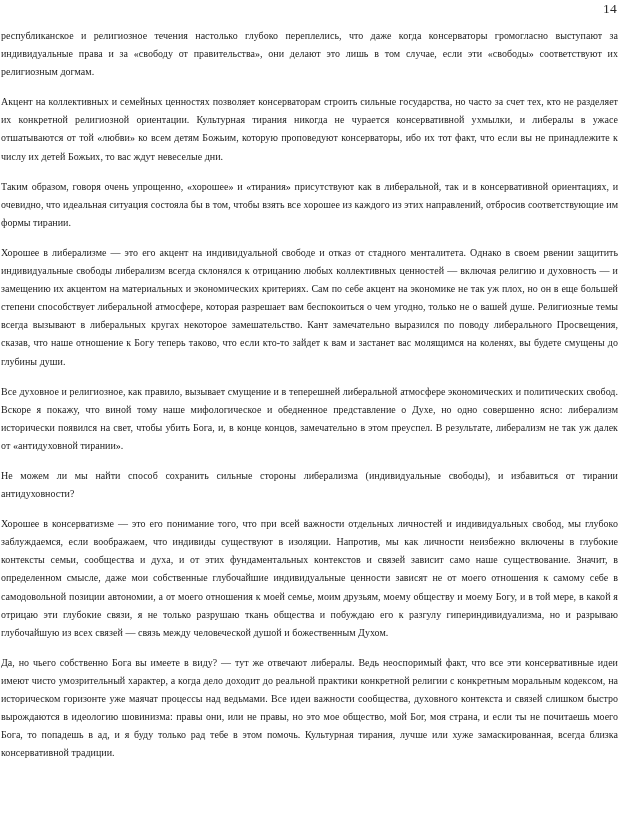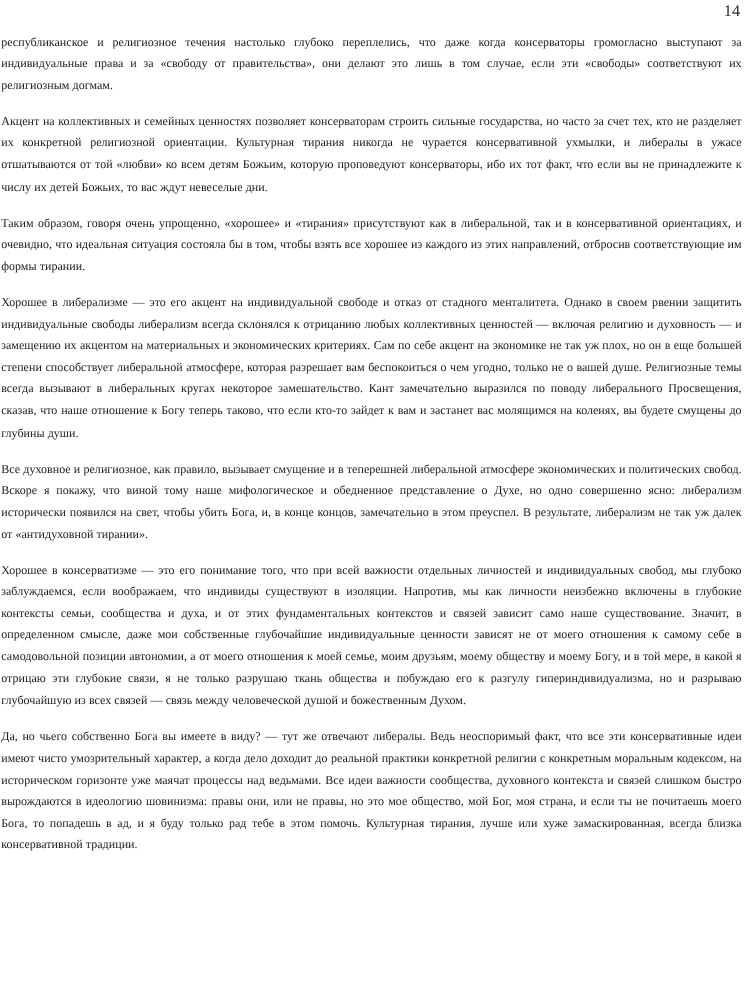--- a/index.html
+++ b/index.html
@@ -61,17 +61,18 @@
 <div class="page">
 
   <div class="page-number">14</div>
 
   <div class="body-text scan-soft">
     <p class="para">республиканское и религиозное течения настолько глубоко переплелись, что даже когда консерваторы громогласно выступают за индивидуальные права и за «свободу от правительства», они делают это лишь в том случае, если эти «свободы» соответствуют их религиозным догмам.</p>
     <p class="para">Акцент на коллективных и семейных ценностях позволяет консерваторам строить сильные государства, но часто за счет тех, кто не разделяет их конкретной религиозной ориентации. Культурная тирания никогда не чурается консервативной ухмылки, и либералы в ужасе отшатываются от той «любви» ко всем детям Божьим, которую проповедуют консерваторы, ибо их тот факт, что если вы не принадлежите к числу их детей Божьих, то вас ждут невеселые дни.</p>
     <p class="para">Таким образом, говоря очень упрощенно, «хорошее» и «тирания» присутствуют как в либеральной, так и в консервативной ориентациях, и очевидно, что идеальная ситуация состояла бы в том, чтобы взять все хорошее из каждого из этих направлений, отбросив соответствующие им формы тирании.</p>
     <p class="para">Хорошее в либерализме — это его акцент на индивидуальной свободе и отказ от стадного менталитета. Однако в своем рвении защитить индивидуальные свободы либерализм всегда склонялся к отрицанию любых коллективных ценностей — включая религию и духовность — и замещению их акцентом на материальных и экономических критериях. Сам по себе акцент на экономике не так уж плох, но он в еще большей степени способствует либеральной атмосфере, которая разрешает вам беспокоиться о чем угодно, только не о вашей душе. Религиозные темы всегда вызывают в либеральных кругах некоторое замешательство. Кант замечательно выразился по поводу либерального Просвещения, сказав, что наше отношение к Богу теперь таково, что если кто-то зайдет к вам и застанет вас молящимся на коленях, вы будете смущены до глубины души.</p>
     <p class="para">Все духовное и религиозное, как правило, вызывает смущение и в теперешней либеральной атмосфере экономических и политических свобод. Вскоре я покажу, что виной тому наше мифологическое и обедненное представление о Духе, но одно совершенно ясно: либерализм исторически появился на свет, чтобы убить Бога, и, в конце концов, замечательно в этом преуспел. В результате, либерализм не так уж далек от «антидуховной тирании».</p>
+    <p class="para">Не можем ли мы найти способ сохранить сильные стороны либерализма (индивидуальные свободы), и избавиться от тирании антидуховности?</p>
     <p class="para">Хорошее в консерватизме — это его понимание того, что при всей важности отдельных личностей и индивидуальных свобод, мы глубоко заблуждаемся, если воображаем, что индивиды существуют в изоляции. Напротив, мы как личности неизбежно включены в глубокие контексты семьи, сообщества и духа, и от этих фундаментальных контекстов и связей зависит само наше существование. Значит, в определенном смысле, даже мои собственные глубочайшие индивидуальные ценности зависят не от моего отношения к самому себе в самодовольной позиции автономии, а от моего отношения к моей семье, моим друзьям, моему обществу и моему Богу, и в той мере, в какой я отрицаю эти глубокие связи, я не только разрушаю ткань общества и побуждаю его к разгулу гипериндивидуализма, но и разрываю глубочайшую из всех связей — связь между человеческой душой и божественным Духом.</p>
     <p class="para">Да, но чьего собственно Бога вы имеете в виду? — тут же отвечают либералы. Ведь неоспоримый факт, что все эти консервативные идеи имеют чисто умозрительный характер, а когда дело доходит до реальной практики конкретной религии с конкретным моральным кодексом, на историческом горизонте уже маячат процессы над ведьмами. Все идеи важности сообщества, духовного контекста и связей слишком быстро вырождаются в идеологию шовинизма: правы они, или не правы, но это мое общество, мой Бог, моя страна, и если ты не почитаешь моего Бога, то попадешь в ад, и я буду только рад тебе в этом помочь. Культурная тирания, лучше или хуже замаскированная, всегда близка консервативной традиции.</p>
   </div>
 
 </div>
 
 </body></html>

